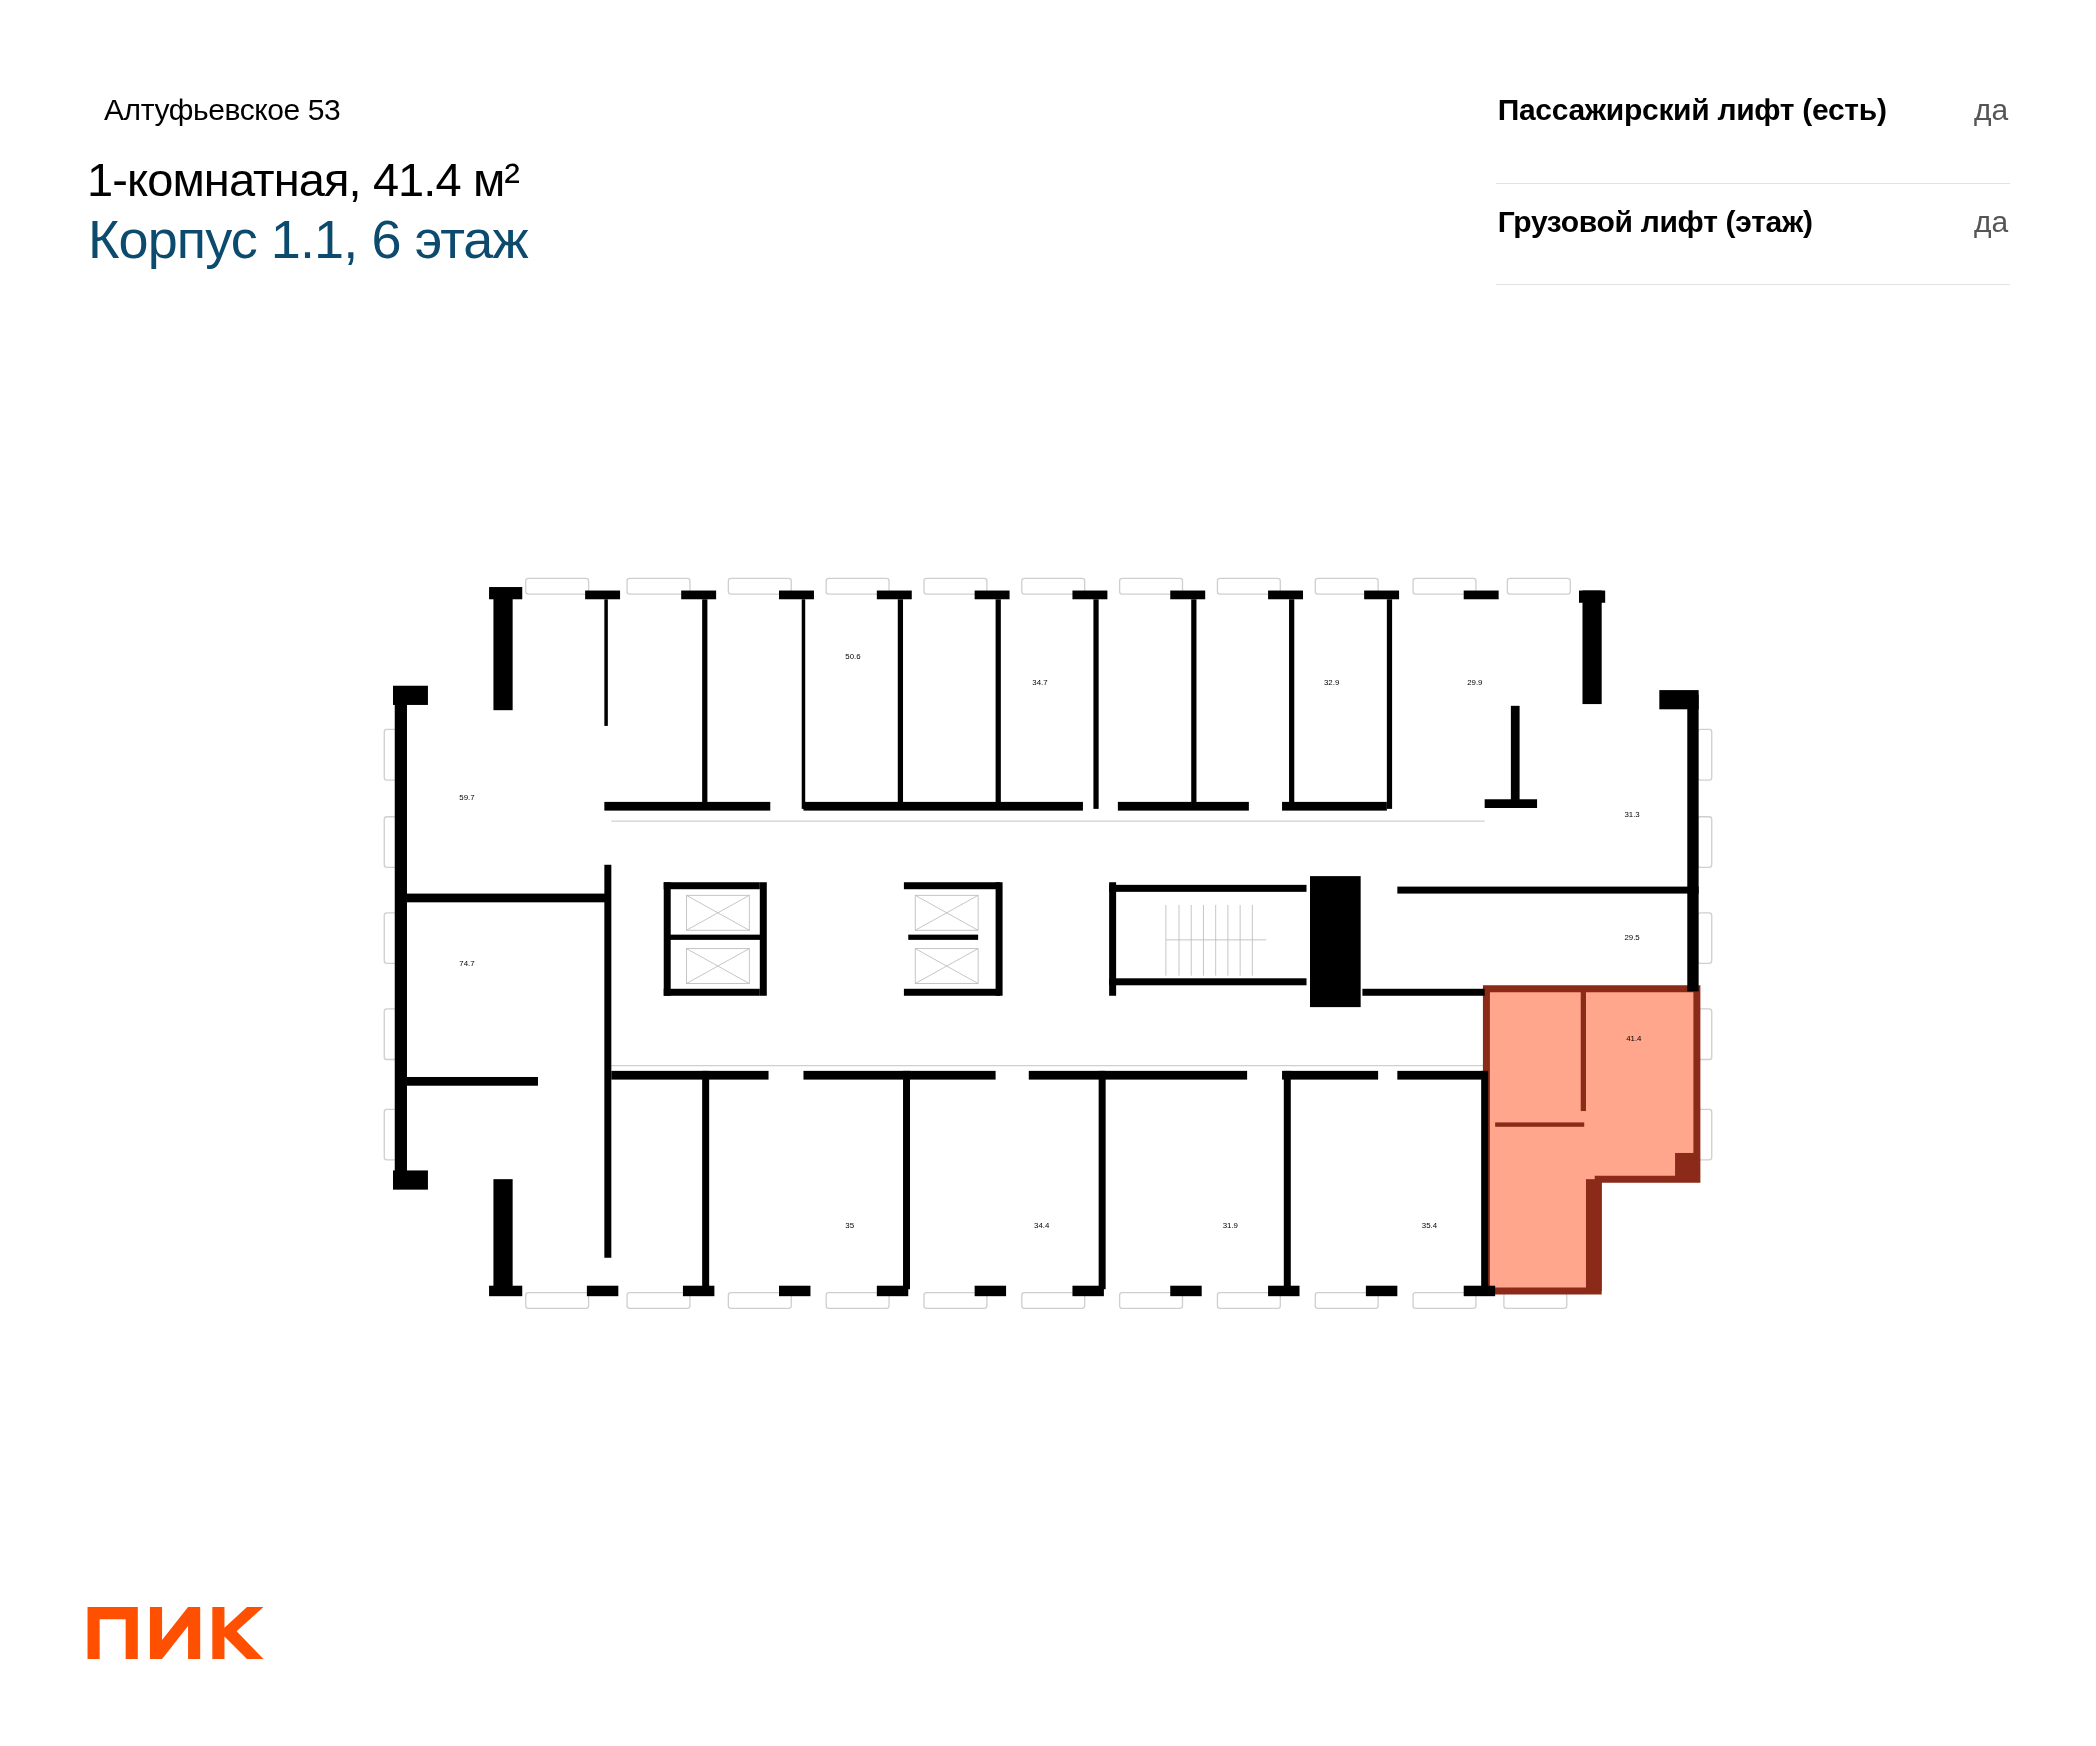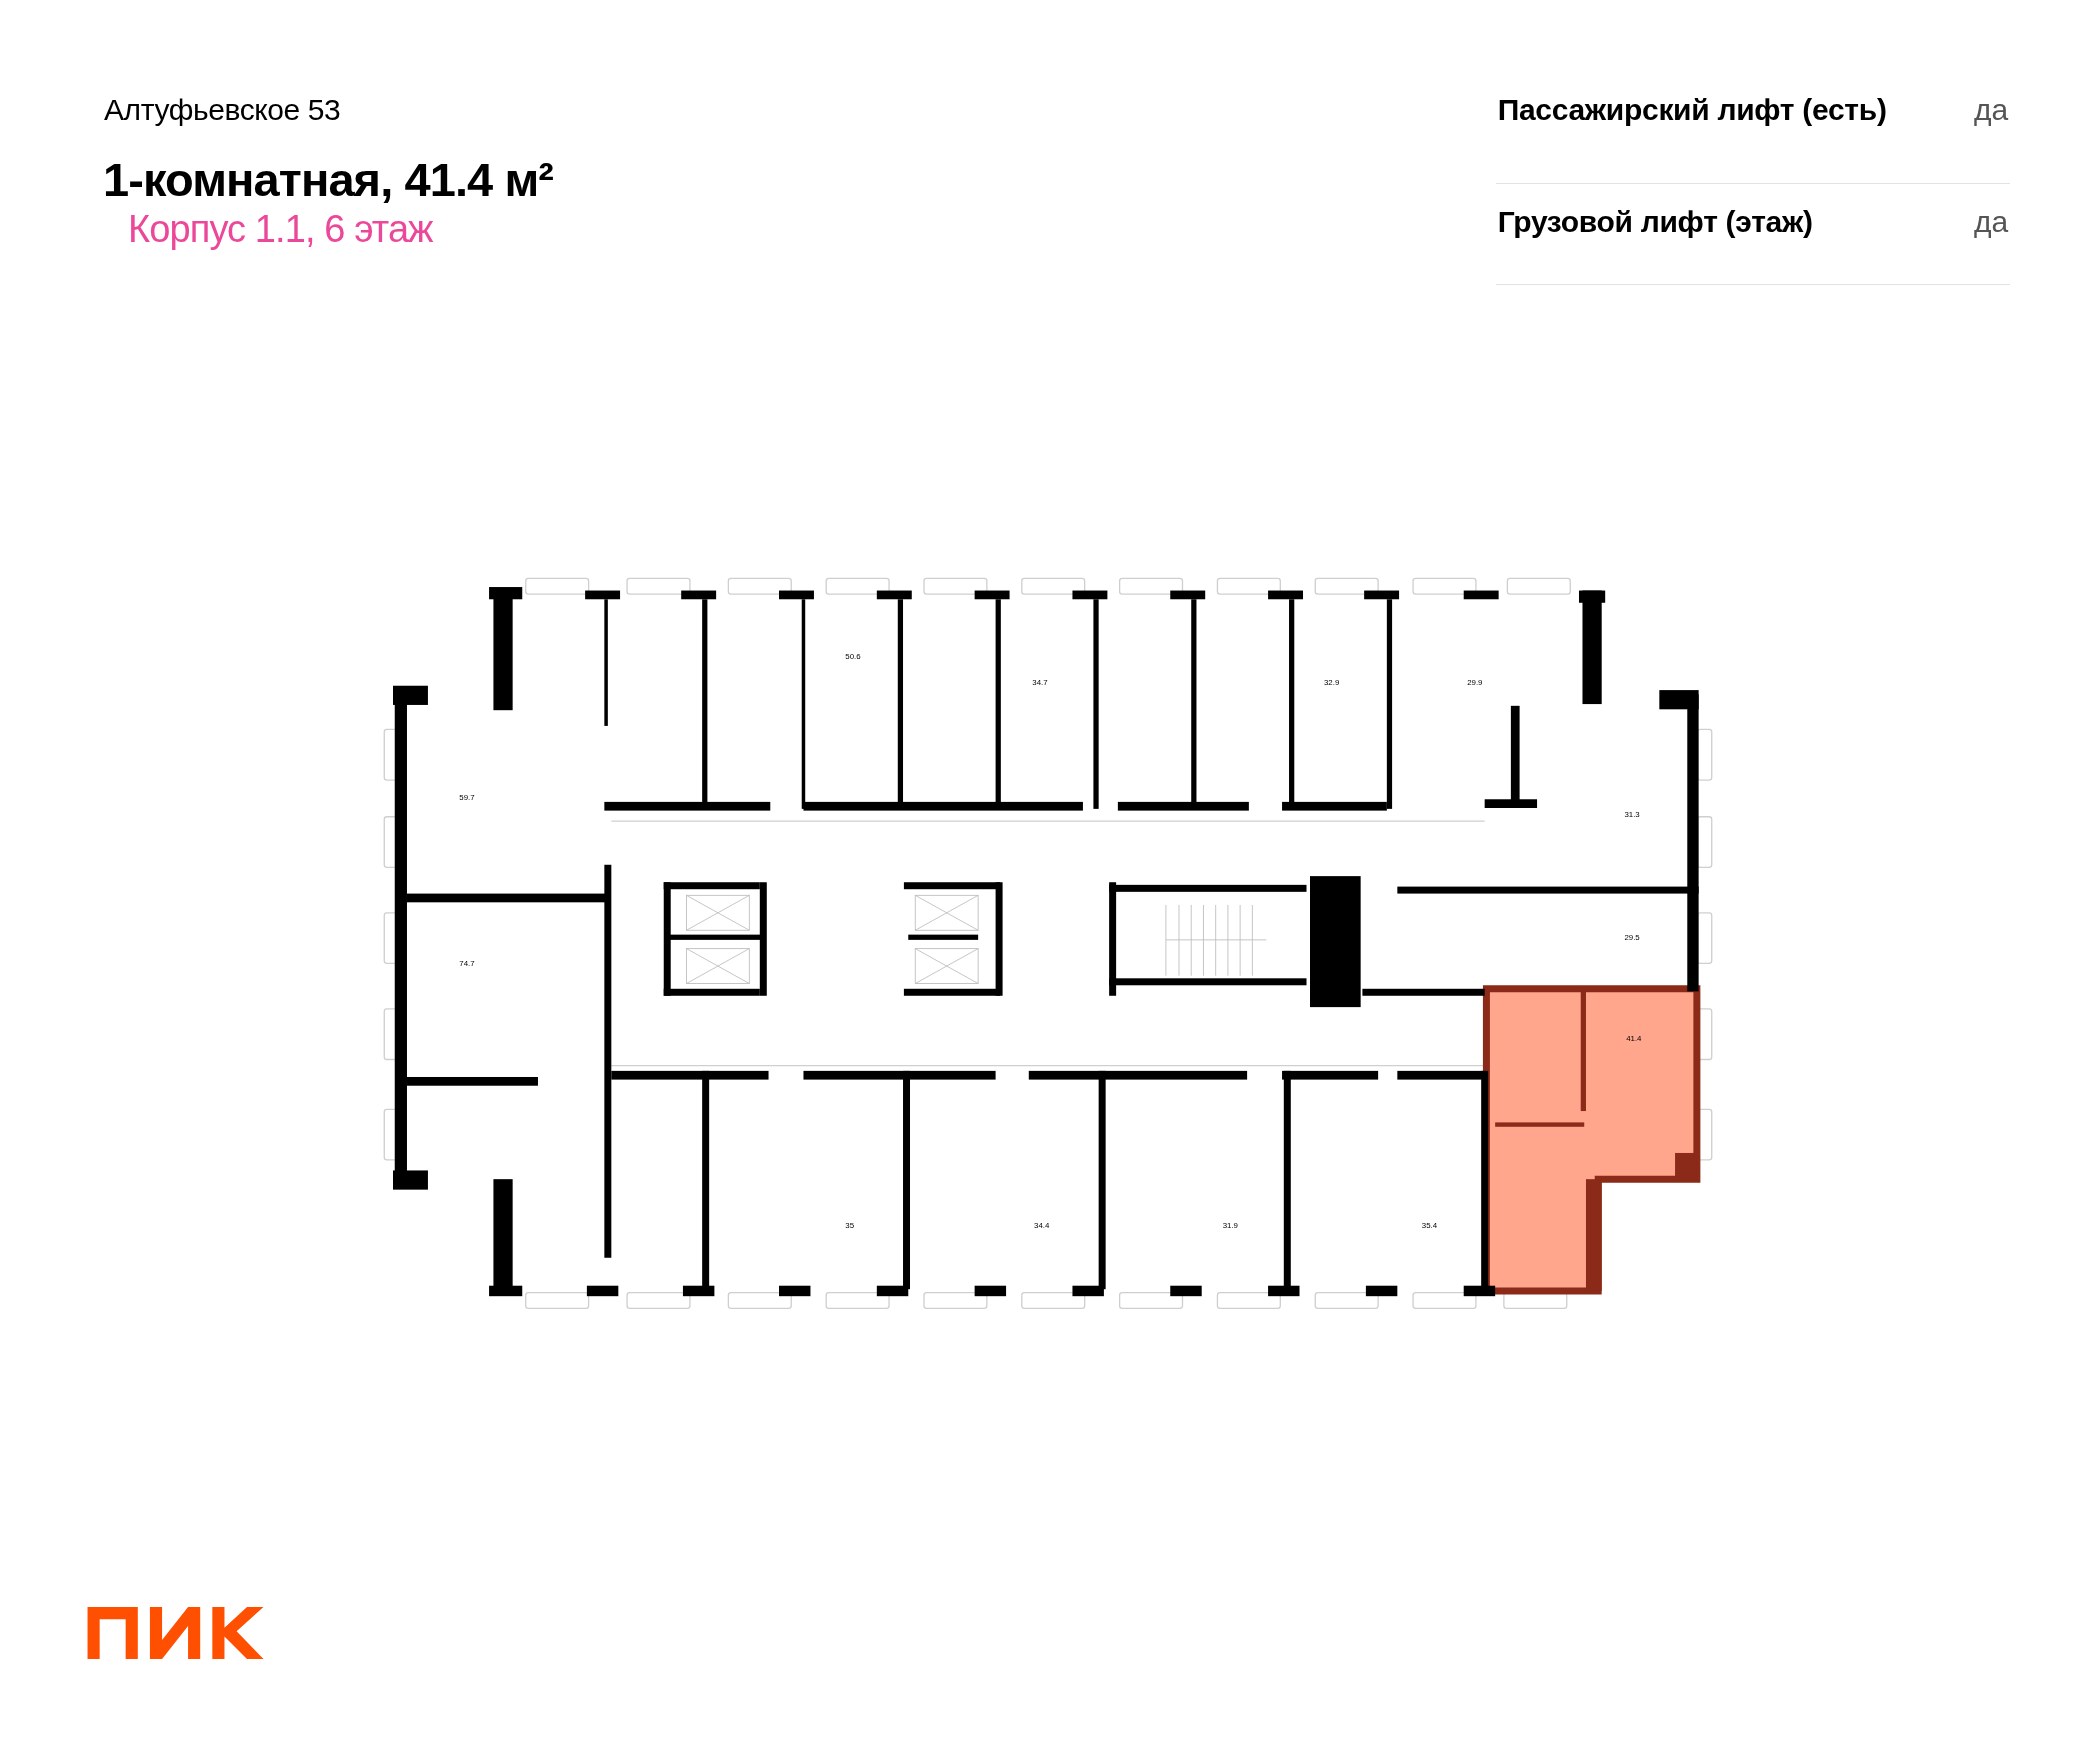--- a/index.html
+++ b/index.html
@@ -1,20 +1,20 @@
 <!DOCTYPE html>
 <html style="font-size:14px"><head>
 <meta charset="utf-8">
 <style>
   html, body { margin: 0; padding: 0; background: #ffffff; }
   body { width: 2096px; height: 1747px; position: relative; overflow: hidden;
          font-family: "Liberation Sans", "DejaVu Sans", sans-serif; color: #000; }
   .project { position: absolute; left: 104px; top: 93px; font-size: 30px; letter-spacing: -0.4px; }
-  .title { position: absolute; left: 103px; top: 152px; font-size: 47px; font-weight: 700; letter-spacing: -0.9px; }
-  .subtitle { position: absolute; left: 88px; top: 208px; font-size: 38px; color: #ec4899; letter-spacing: -0.9px; margin-left: 40px; }
+  .title { position: absolute; left: 87px; top: 152px; font-size: 47px; font-weight: 400; letter-spacing: -0.9px; }
+  .subtitle { position: absolute; left: 88px; top: 208px; font-size: 54px; color: #0c4a6e; letter-spacing: -0.9px; }
   .features { position: absolute; left: 1496px; top: 84px; width: 514px; }
   .feature-row { position: relative; height: 100px; border-bottom: 1.7px solid #e2e2e2; box-sizing: border-box; }
   .feature-row + .feature-row { height: 101px; }
   .feature-label { position: absolute; left: 1.7px; top: 8.7px; font-size: 30px; font-weight: 700; letter-spacing: -0.3px; }
   .feature-row + .feature-row .feature-label { top: 21px; }
   .feature-value { position: absolute; right: 1.7px; top: 8.7px; font-size: 30px; color: #555; }
   .feature-row + .feature-row .feature-value { top: 21px; }
   .plan { position: absolute; left: 0; top: 0; width: 2096px; height: 1747px; }
   .area-label { font-family: "Liberation Sans", sans-serif; font-size: 9px; fill: #000; }
   .logo { position: absolute; left: 87px; top: 1607px; width: 177px; height: 52px; }

